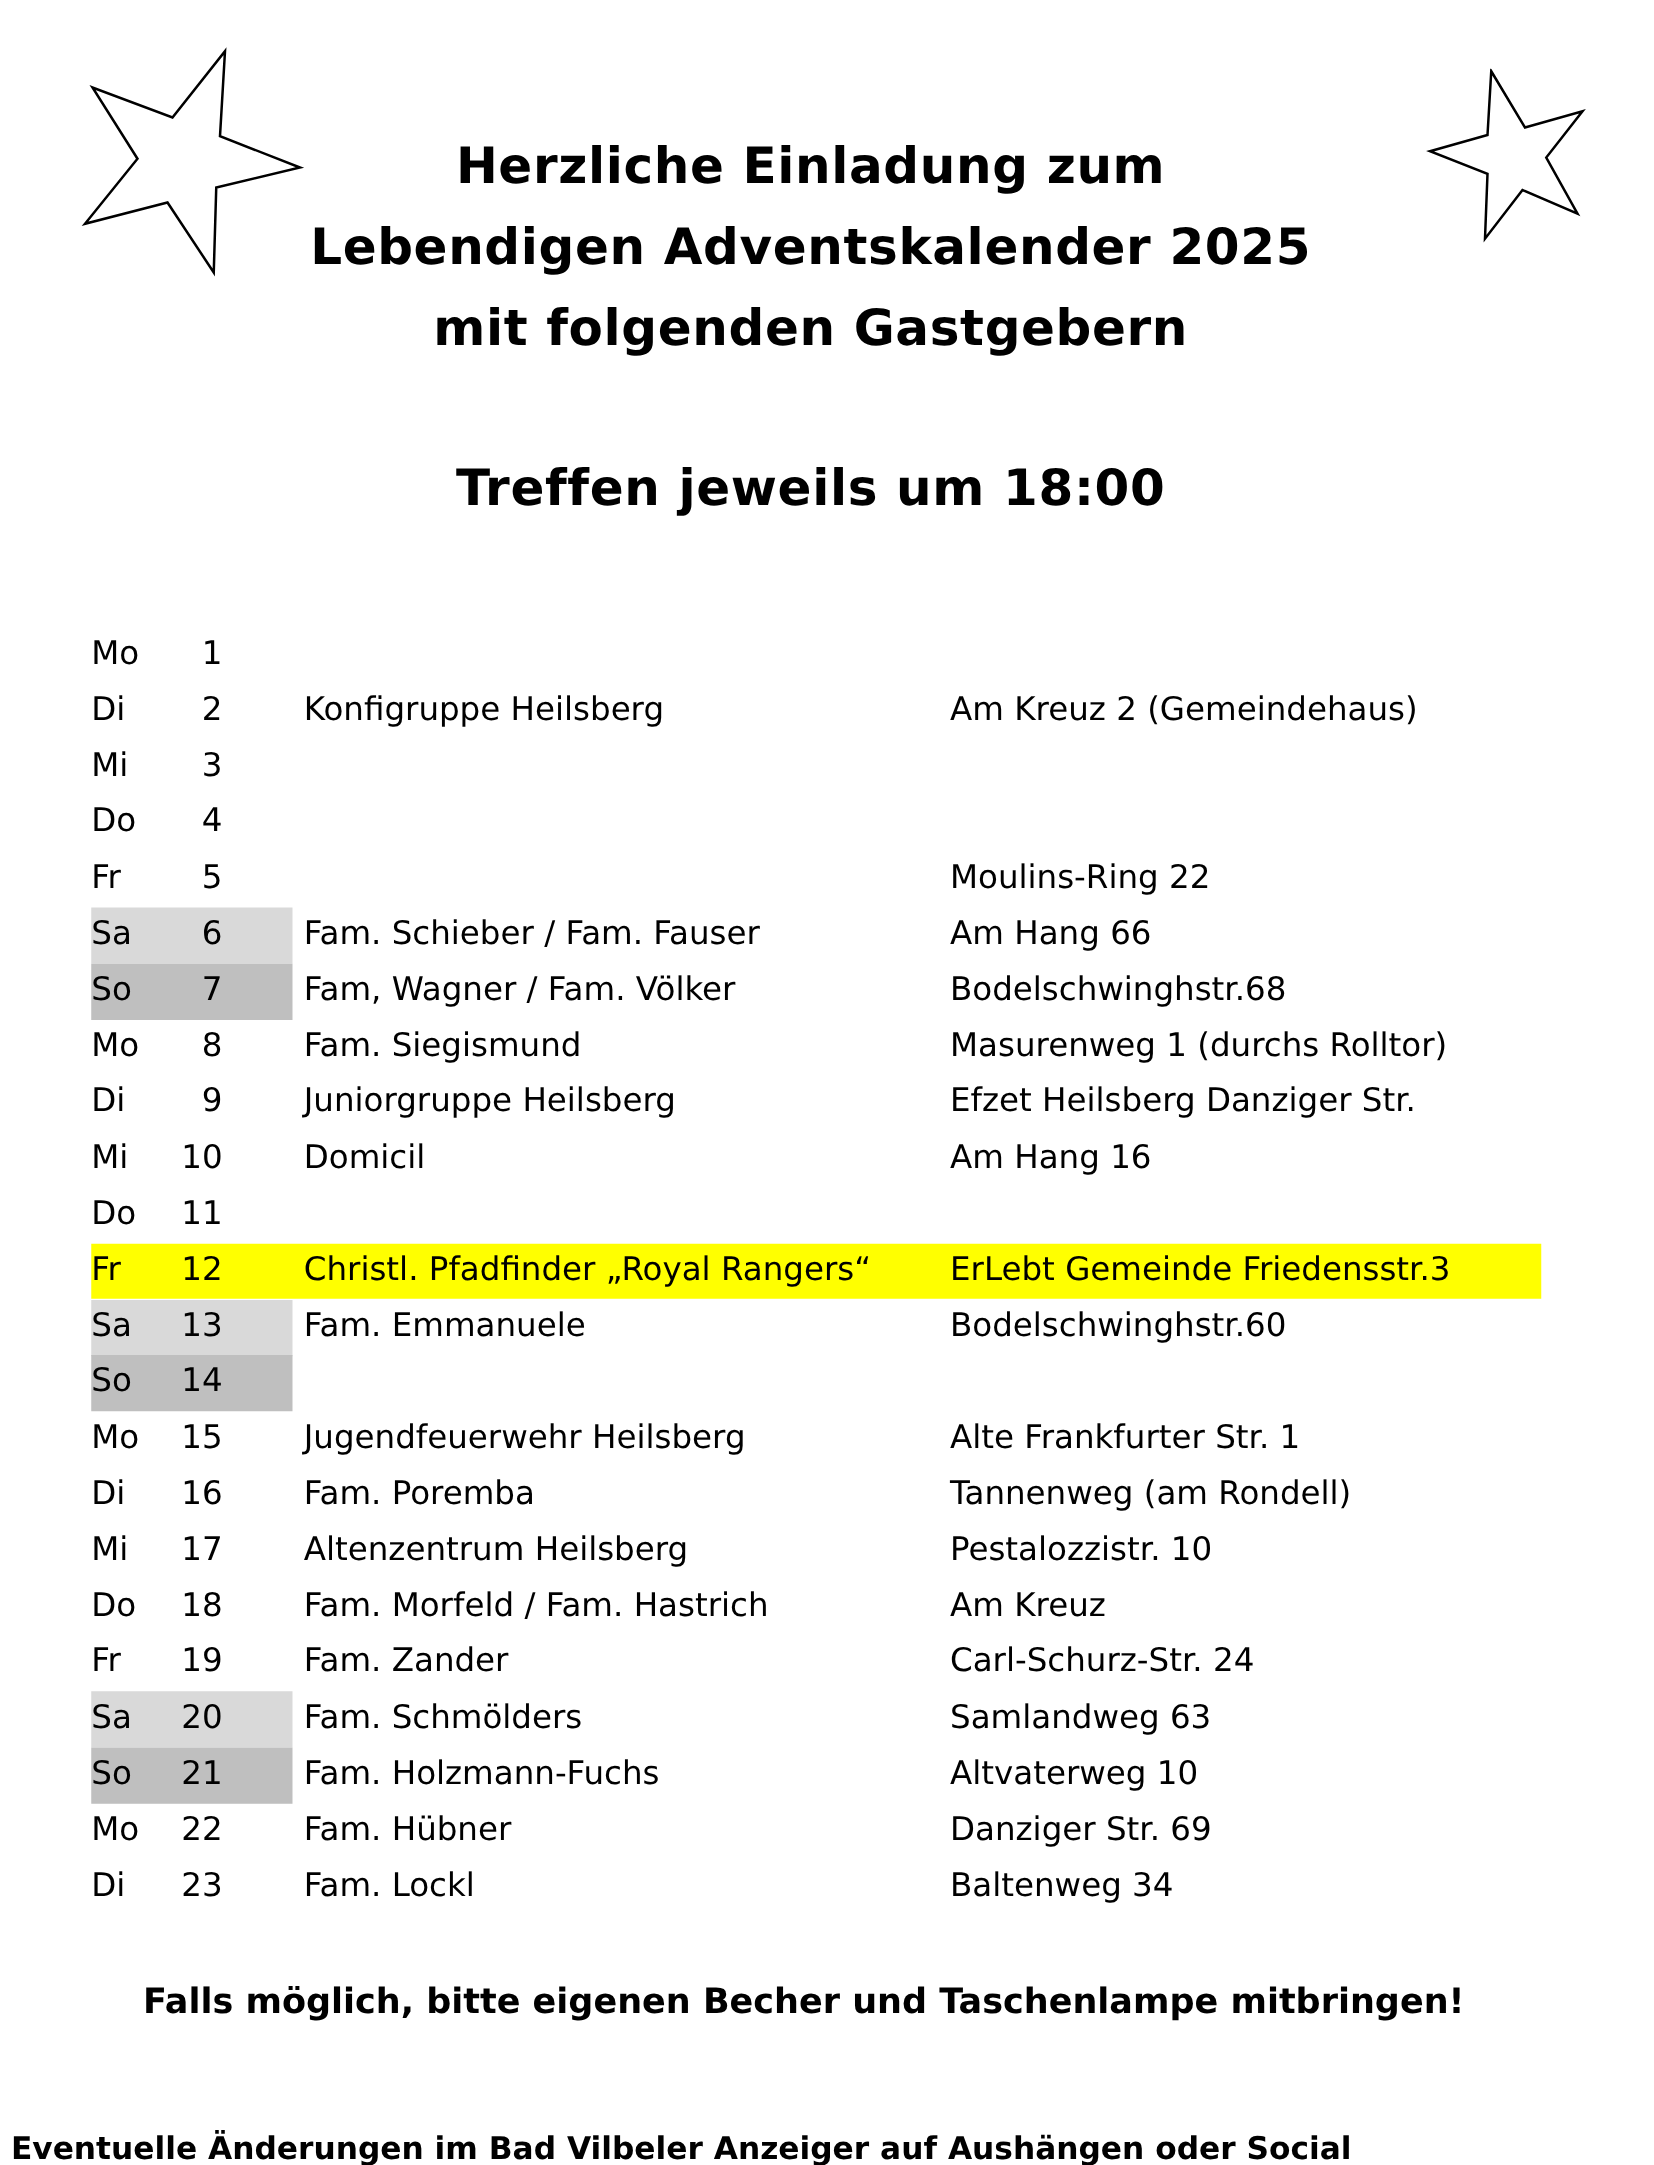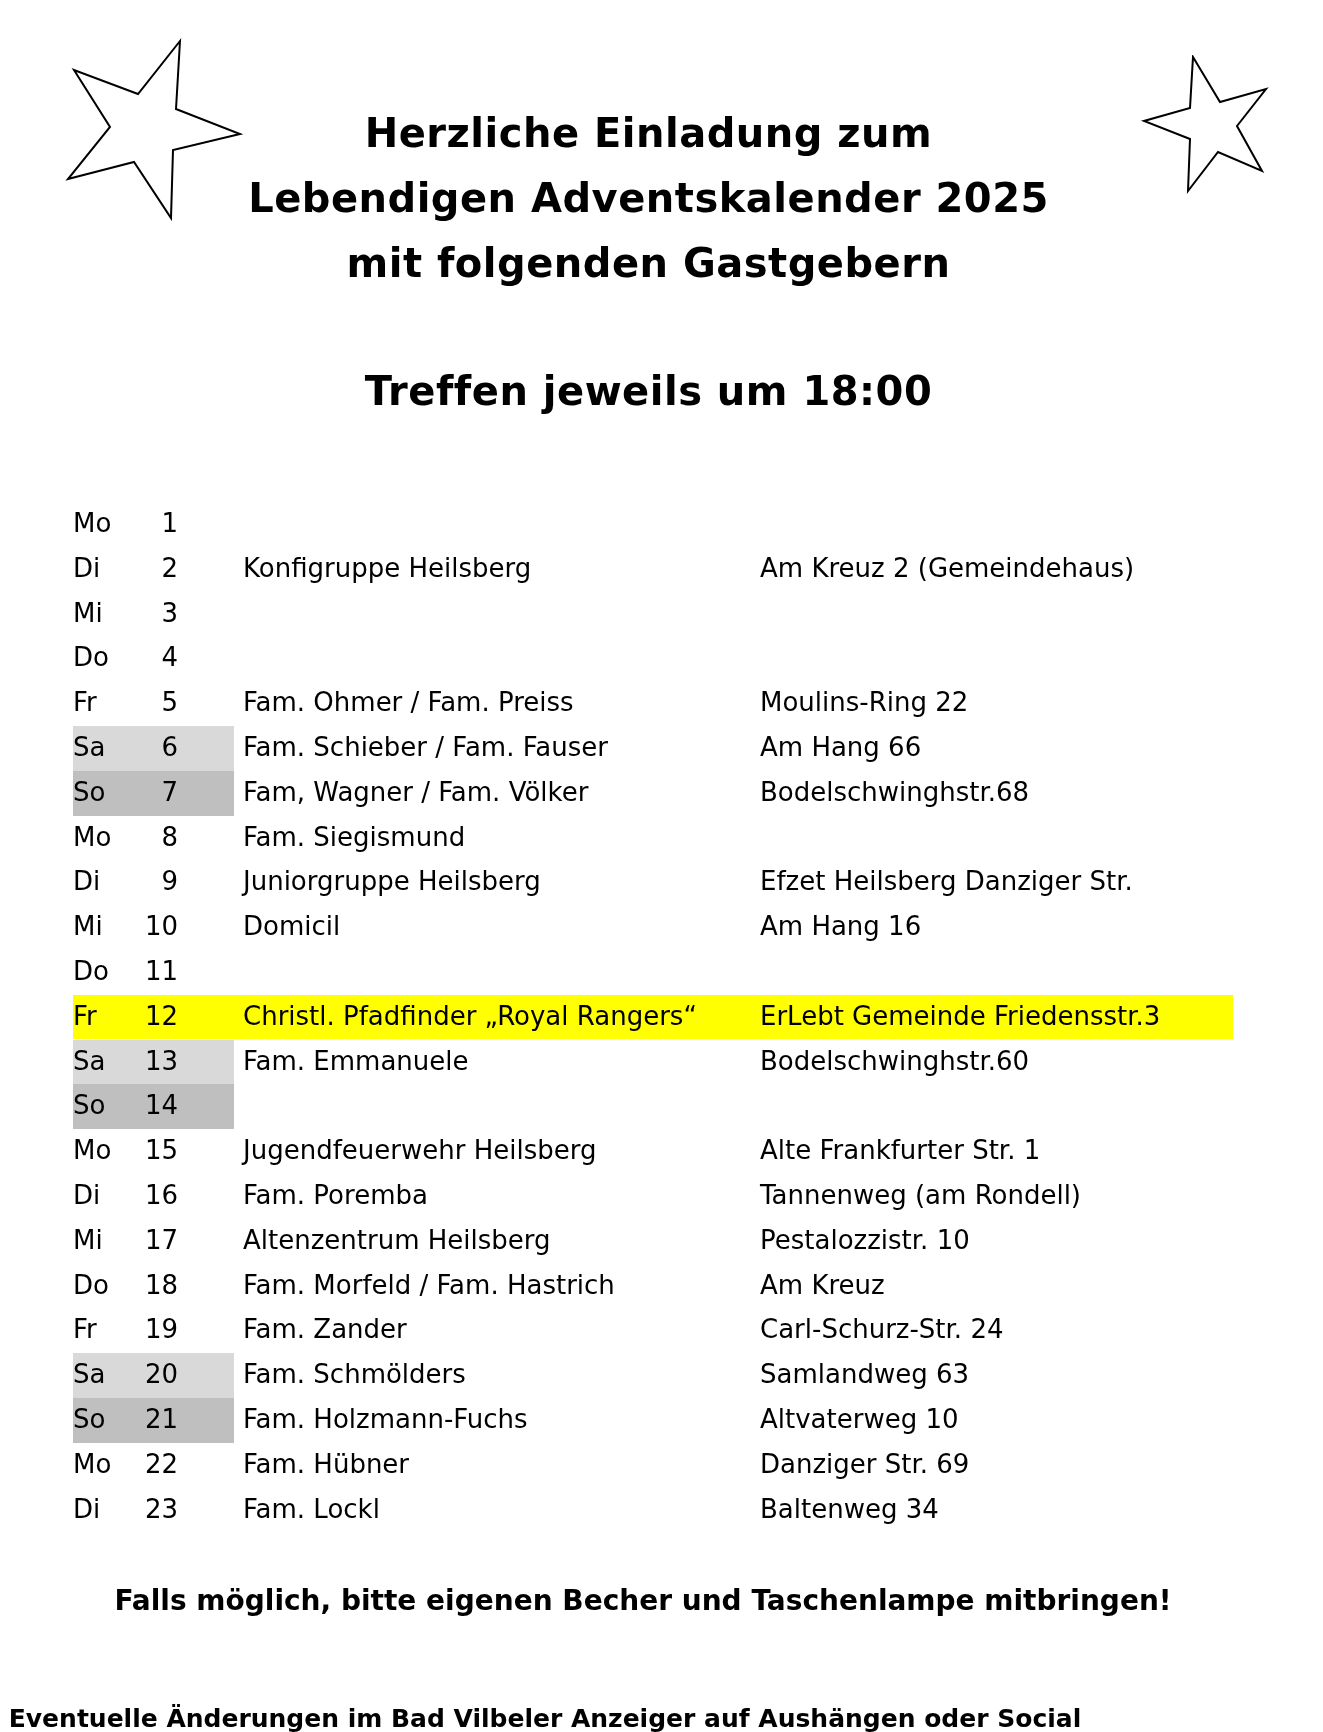--- a/index.html
+++ b/index.html
@@ -56,41 +56,41 @@
     </div>
     <div class="row" style="top: 636.4px;">
       <span class="c-day">Do</span>
       <span class="c-num">4</span>
       <span class="c-host"></span>
       <span class="c-addr"></span>
     </div>
     <div class="row" style="top: 681.2px;">
       <span class="c-day">Fr</span>
       <span class="c-num">5</span>
-      <span class="c-host">Fam. Ohmer / Fam. Preiss</span>
       <span class="c-addr">Moulins-Ring 22</span>
     </div>
     <div class="row" style="top: 726px;">
       <div class="daybg" style="background: rgb(217, 217, 217);"></div>
       <span class="c-day">Sa</span>
       <span class="c-num">6</span>
       <span class="c-host">Fam. Schieber / Fam. Fauser</span>
       <span class="c-addr">Am Hang 66</span>
     </div>
     <div class="row" style="top: 770.8px;">
       <div class="daybg" style="background: rgb(191, 191, 191);"></div>
       <span class="c-day">So</span>
       <span class="c-num">7</span>
       <span class="c-host">Fam, Wagner / Fam. Völker</span>
       <span class="c-addr">Bodelschwinghstr.68</span>
     </div>
     <div class="row" style="top: 815.6px;">
       <span class="c-day">Mo</span>
       <span class="c-num">8</span>
       <span class="c-host">Fam. Siegismund</span>
+      <span class="c-addr">Masurenweg 1 (durchs Rolltor)</span>
     </div>
     <div class="row" style="top: 860.4px;">
       <span class="c-day">Di</span>
       <span class="c-num">9</span>
       <span class="c-host">Juniorgruppe Heilsberg</span>
       <span class="c-addr">Efzet Heilsberg Danziger Str.</span>
     </div>
     <div class="row" style="top: 905.2px;">
       <span class="c-day">Mi</span>
       <span class="c-num">10</span>

